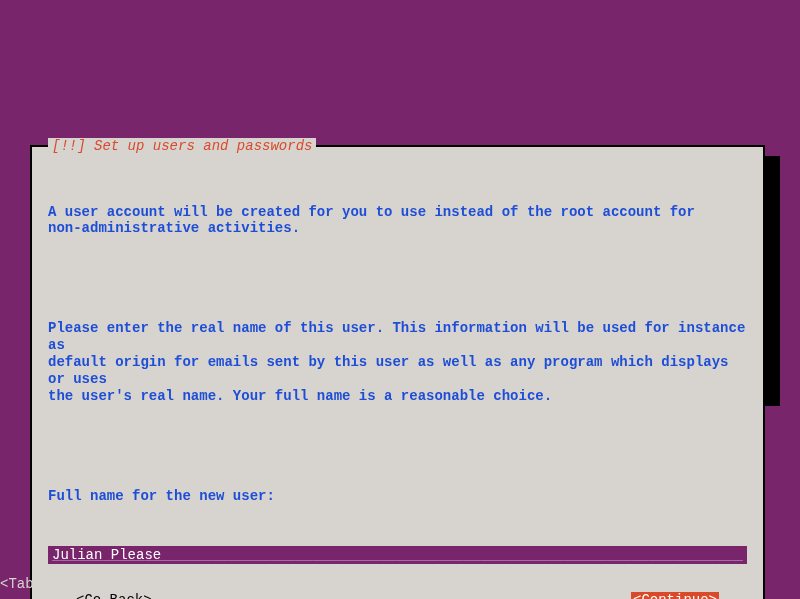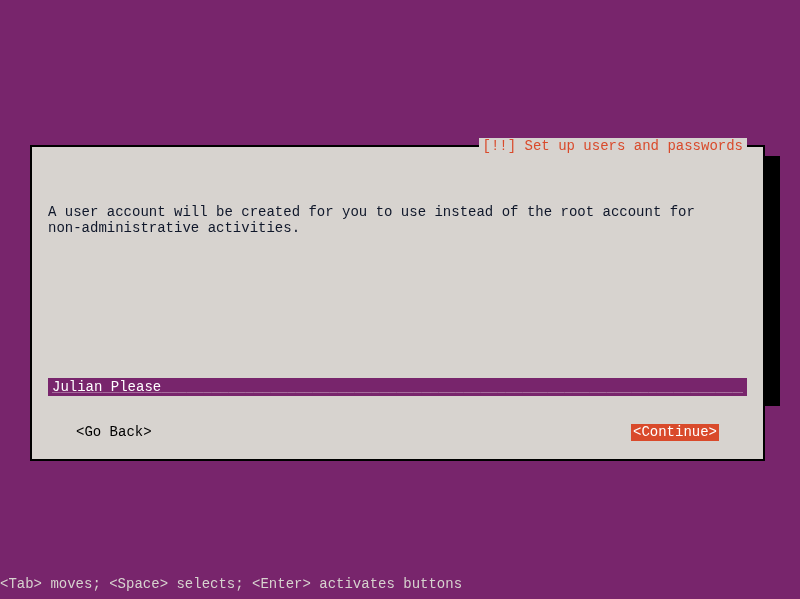--- a/index.html
+++ b/index.html
@@ -31,33 +31,35 @@
       left: 30px;
       width: 735px;
       background: #d7d3cf;
       border: 2px solid #000;
       padding: 0 16px 18px 16px;
     }
     .title-row {
       position: relative;
       height: 10px;
       margin-top: -9px;
-      text-align: right;
+      text-align: left;
+      font-style: italic;
     }
     .title {
       display: inline-block;
       background: #d7d3cf;
       padding: 0 4px;
       color: #d94a2b;
       font-weight: normal;
     }
     .body-text {
-      color: #0f172a;
+      color: #1d4ed8;
       margin-top: 22px;
       white-space: pre-wrap;
+      font-weight: bold;
     }
     .para {
       margin-bottom: 0;
     }
     .spacer {
       height: 16px;
     }
     .input-field {
       background: #78256c;
       color: #fff;
@@ -117,21 +119,25 @@
 
 <div class="dialog">
   <div class="title-row">
     <span class="title">[!!] Set up users and passwords</span>
   </div>
 
   <div class="body-text">
     <div class="para">A user account will be created for you to use instead of the root account for
 non-administrative activities.</div>
     <div class="spacer"></div>
+    <div class="para">Please enter the real name of this user. This information will be used for instance as
+default origin for emails sent by this user as well as any program which displays or uses
+the user's real name. Your full name is a reasonable choice.</div>
     <div class="spacer"></div>
+    <div class="para">Full name for the new user:</div>
   </div>
 
   <div class="input-field">
     <div class="input-underline">________________________________________________________________________________________________________________________</div>
     <span class="input-value">Julian Please</span>
   </div>
 
   <div class="button-row">
     <span class="btn">&lt;Go Back&gt;</span>
     <span class="btn btn-continue">&lt;Continue&gt;</span>

